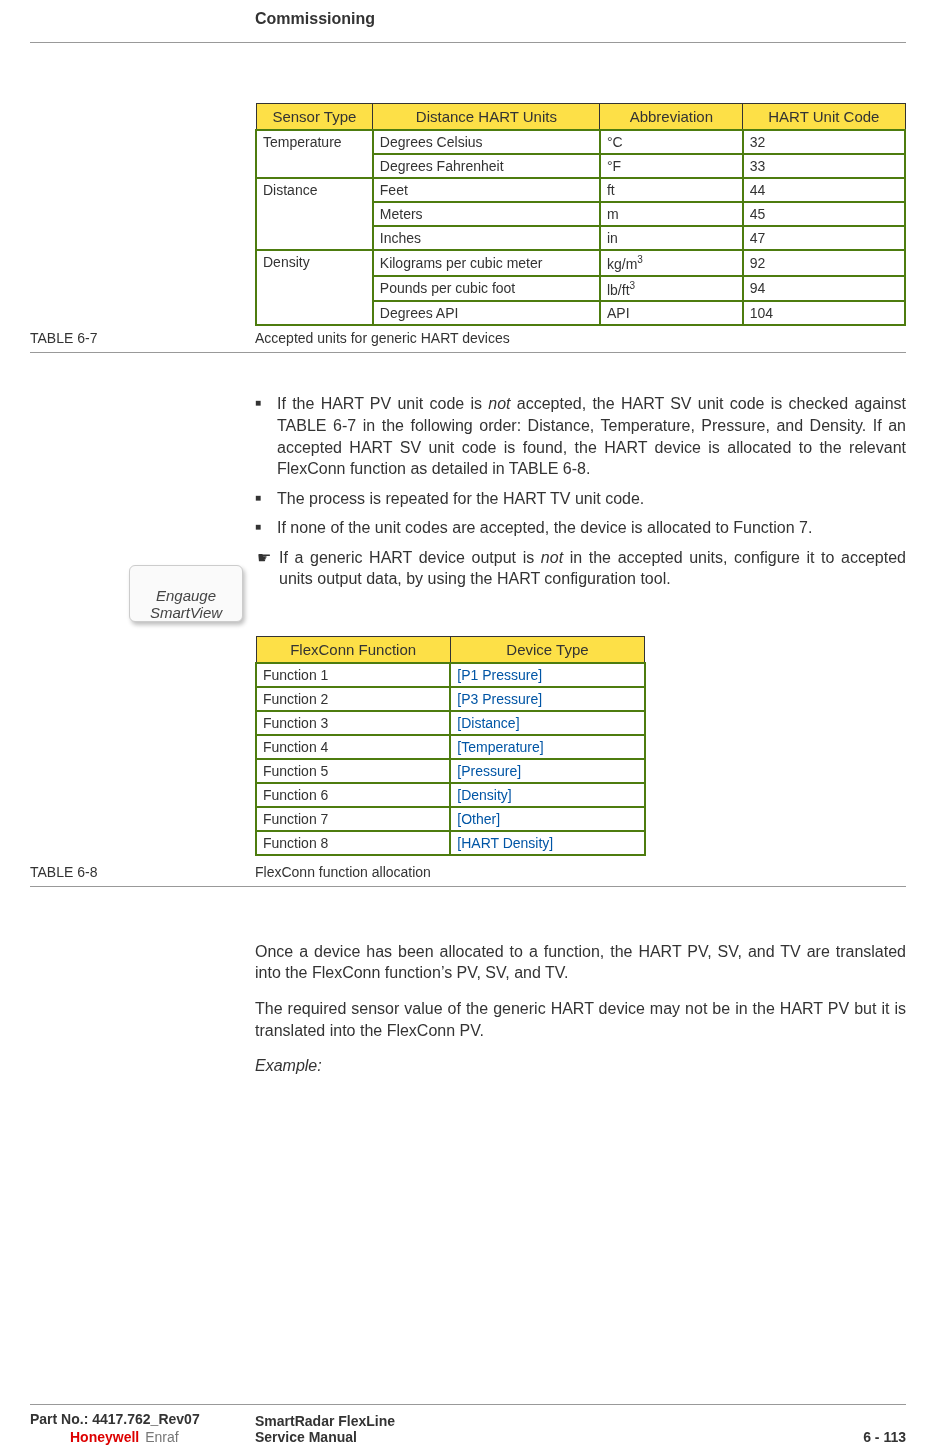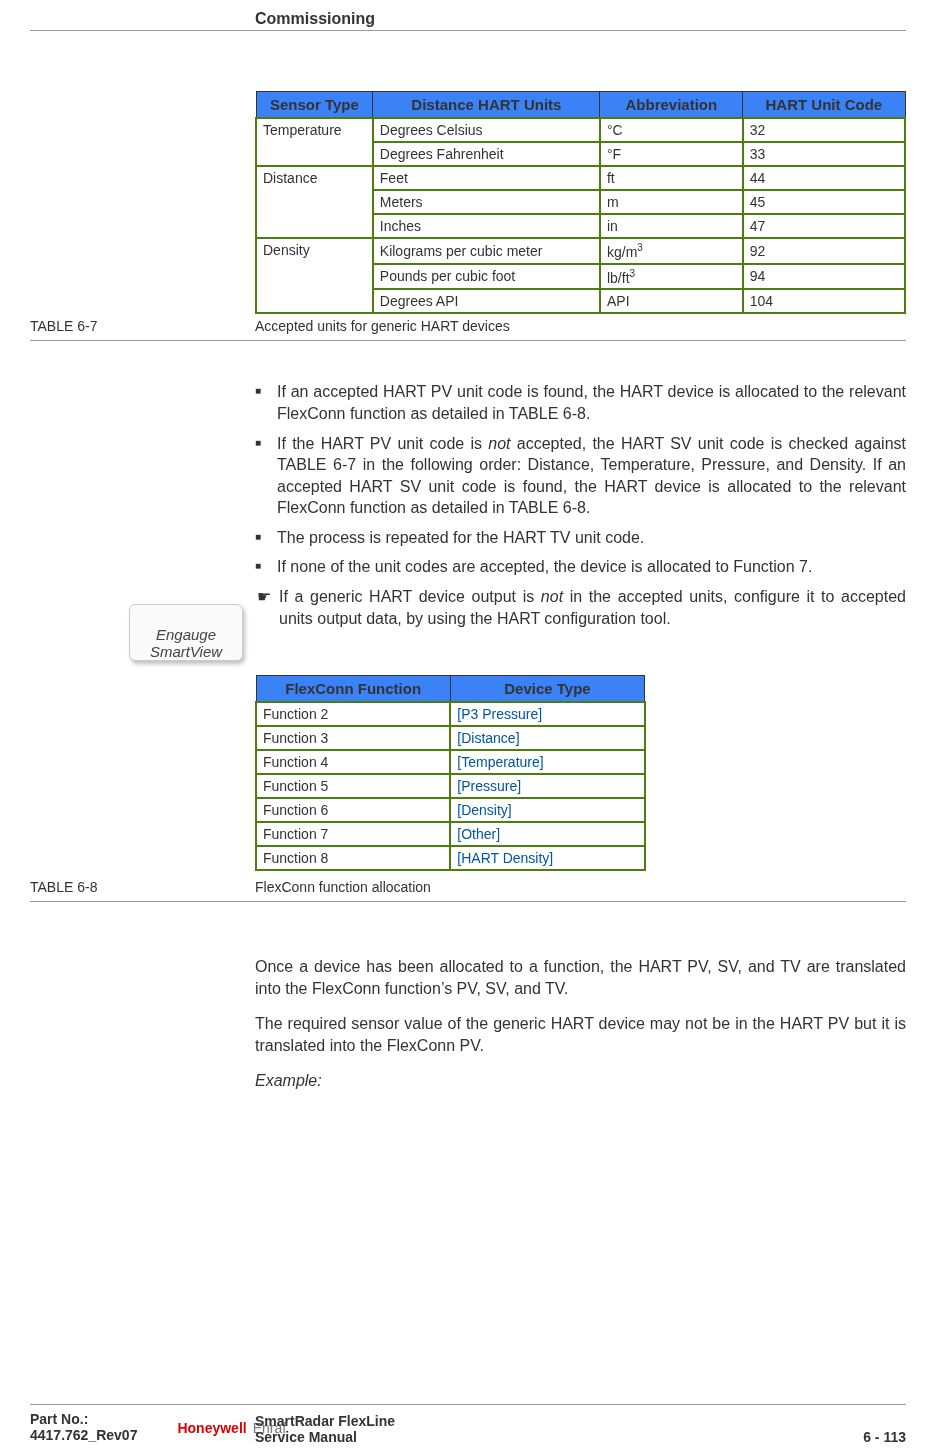--- a/index.html
+++ b/index.html
@@ -13,21 +13,21 @@
   .page {
     padding: 10px 40px 10px 30px;
     box-sizing: border-box;
     min-height: 1455px;
     display: flex;
     flex-direction: column;
   }
   .header-line {
     border-bottom: 1px solid #999;
     display: flex;
-    padding-bottom: 2px;
+    padding-bottom: 14px;
   }
   .header-title {
     font-weight: bold;
     margin-left: 225px;
     font-size: 16px;
   }
   .content-col {
     margin-left: 225px;
   }
   .content-block {
@@ -39,22 +39,22 @@
     table-layout: fixed;
   }
   .tbl1 col.c1 { width: 18%; }
   .tbl1 col.c2 { width: 35%; }
   .tbl1 col.c3 { width: 22%; }
   .tbl1 col.c4 { width: 25%; }
   .tbl2 { width: 60%; }
   .tbl2 col.c1 { width: 50%; }
   .tbl2 col.c2 { width: 50%; }
   th {
-    background: #3b82f6;
-    font-weight: bold;
+    background: #fde047;
+    font-weight: normal;
     border: 1px solid #333;
     padding: 4px 6px;
     font-size: 15px;
   }
   td {
     border: 2px solid #4d7c0f;
     padding: 3px 6px;
     font-size: 14px;
     vertical-align: middle;
   }
@@ -145,21 +145,21 @@
     margin-top: auto;
     border-top: 1px solid #999;
     padding-top: 6px;
     display: flex;
     align-items: flex-end;
     font-size: 14px;
   }
   .footer-left {
     width: 225px;
     display: flex;
-    flex-direction: row;
+    flex-direction: column;
   }
   .footer-left-top {
     font-weight: bold;
     margin-bottom: 2px;
   }
   .footer-logo {
     display: flex;
     align-items: center;
     gap: 6px;
     font-weight: bold;
@@ -247,21 +247,20 @@
     </table>
   </div>
 
   <div class="caption-row">
     <div class="caption-left">TABLE  6-7</div>
     <div class="caption-right">Accepted units for generic HART devices</div>
   </div>
 
   <div class="content-col">
     <ul class="bullets" id="bullets">
-        <li>If an accepted HART PV unit code is found, the HART device is allocated to the relevant FlexConn function as detailed in TABLE 6-8.</li>
         <li>If the HART PV unit code is <i>not</i> accepted, the HART SV unit code is checked against TABLE 6-7 in the following order: Distance, Temperature, Pressure, and Density. If an accepted HART SV unit code is found, the HART device is allocated to the relevant FlexConn function as detailed in TABLE 6-8.</li>
         <li>The process is repeated for the HART TV unit code.</li>
         <li>If none of the unit codes are accepted, the device is allocated to Function 7.</li>
       </ul>
 
     <div class="pointer-row">
       <div class="img-box">
         <div>Engauge</div>
         <div>SmartView</div>
       </div>
@@ -273,20 +272,24 @@
           <col class="c1">
           <col class="c2">
         </colgroup>
       <thead>
         <tr>
           <th>FlexConn Function</th>
           <th>Device Type</th>
         </tr>
       </thead>
       <tbody id="t68-body">
+          <tr>
+            <td>Function 1</td>
+            <td class="blue">[P1 Pressure]</td>
+          </tr>
           <tr>
             <td>Function 2</td>
             <td class="blue">[P3 Pressure]</td>
           </tr>
           <tr>
             <td>Function 3</td>
             <td class="blue">[Distance]</td>
           </tr>
           <tr>
             <td>Function 4</td>

